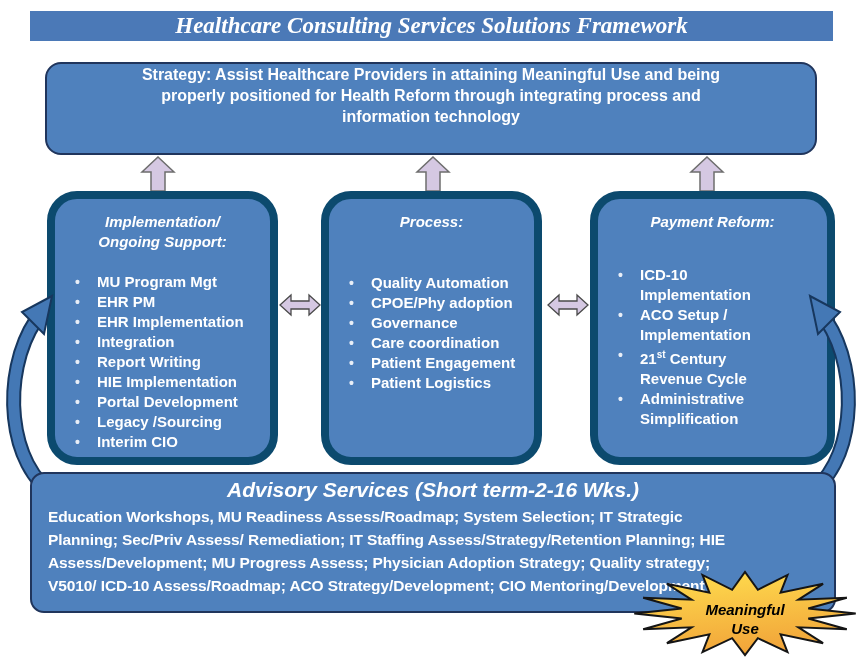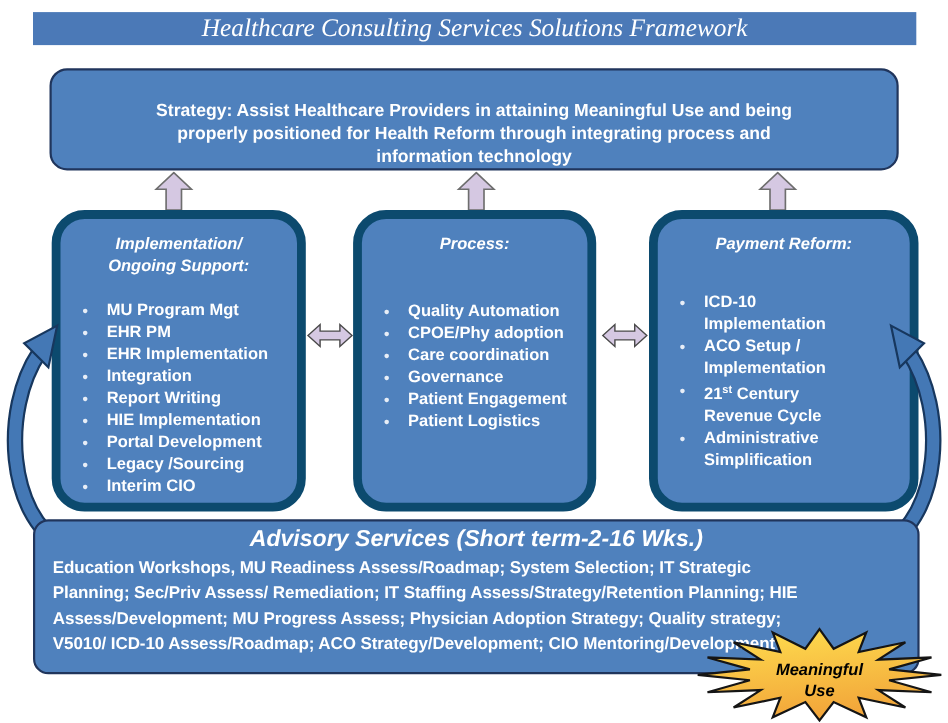--- a/index.html
+++ b/index.html
@@ -9,27 +9,27 @@
     background:#ffffff;
     font-family:"Liberation Sans","DejaVu Sans",sans-serif;
   }
   .title-bar {
     position:absolute; left:30px; top:11px; width:803px; height:30px;
     background:#4b79b7;
     display:flex; align-items:center; justify-content:center;
   }
   .title-bar span {
     font-family:"Liberation Serif","DejaVu Serif",serif;
-    font-style:italic; font-weight:normal; font-size:23px; color:#ffffff;
+    font-style:italic; font-weight:bold; font-size:23px; color:#ffffff;
     white-space:nowrap;
   }
   .strategy-box {
     position:absolute; left:45px; top:62px; width:772px; height:93px;
     background:#4f81bd; border:2px solid #20355c; border-radius:16px;
-    display:flex; align-items:flex-end; justify-content:center;
+    display:flex; align-items:flex-start; justify-content:center;
   }
   .strategy-box span {
     color:#ffffff; font-weight:bold; font-size:16px; line-height:21px;
     text-align:center; white-space:pre-line;
   }
   .up-arrow { position:absolute; top:156px; width:38px; height:36px; }
   .up1 { left:139px; } .up2 { left:414px; } .up3 { left:688px; }
   .col-box {
     position:absolute; top:191px; height:274px;
     background:#4f81bd; border:8px solid #0c4a6e; border-radius:30px;
@@ -120,22 +120,22 @@
       <li>Legacy /Sourcing</li>
       <li>Interim CIO</li>
     </ul>
   </div>
 
   <div class="col-box box2">
     <div class="col-heading">Process:</div>
     <ul>
       <li>Quality Automation</li>
       <li>CPOE/Phy adoption</li>
+      <li>Governance</li>
       <li>Care coordination</li>
-      <li>Governance</li>
       <li>Patient Engagement</li>
       <li>Patient Logistics</li>
     </ul>
   </div>
 
   <div class="col-box box3">
     <div class="col-heading">Payment Reform:</div>
     <ul>
       <li>ICD-10
 Implementation</li>

